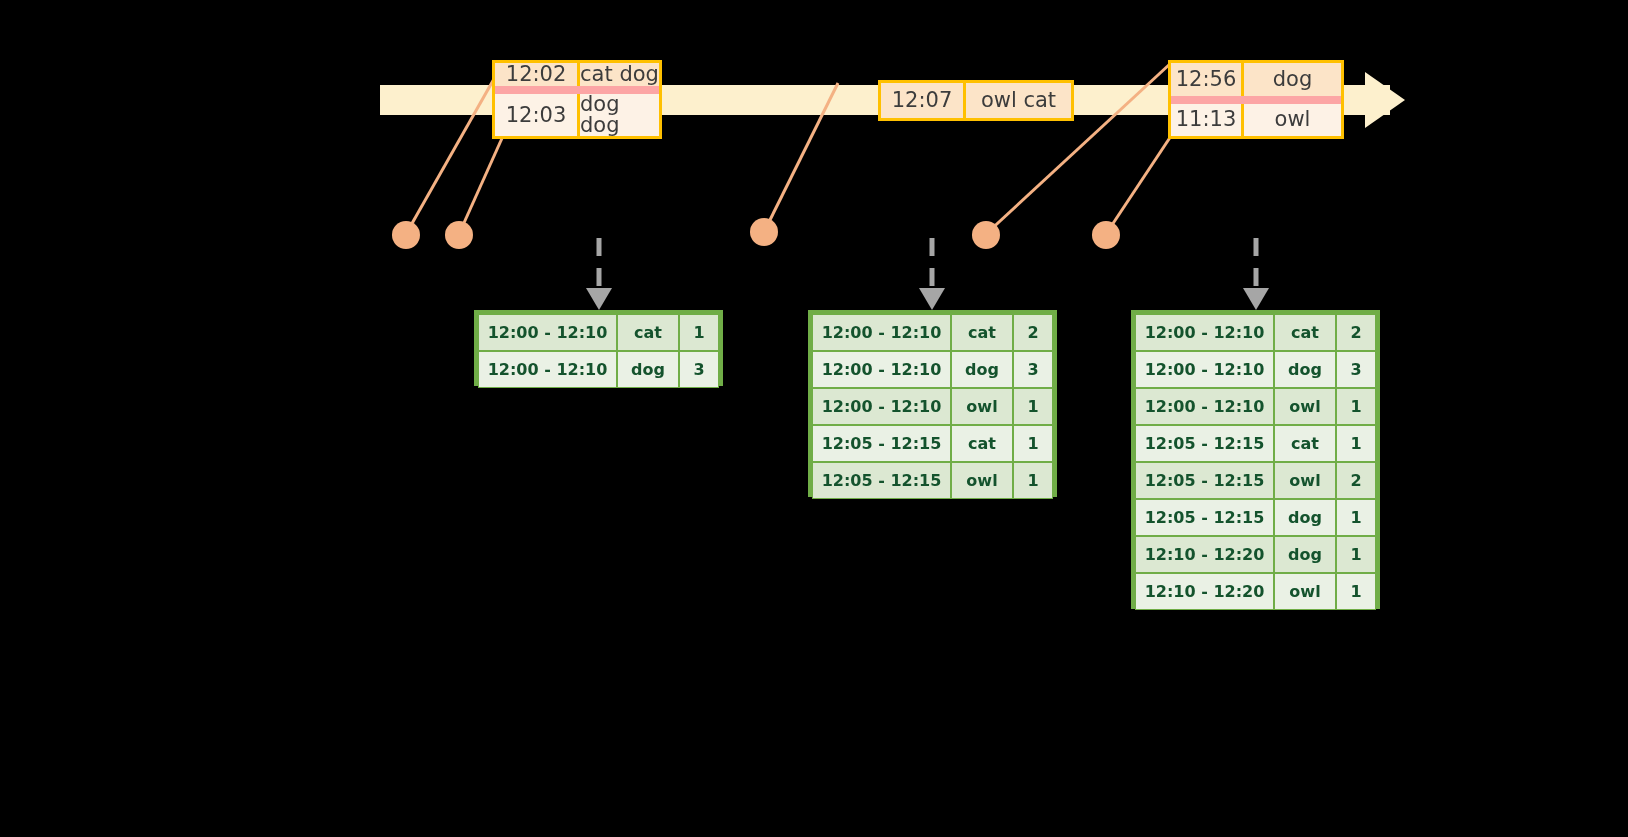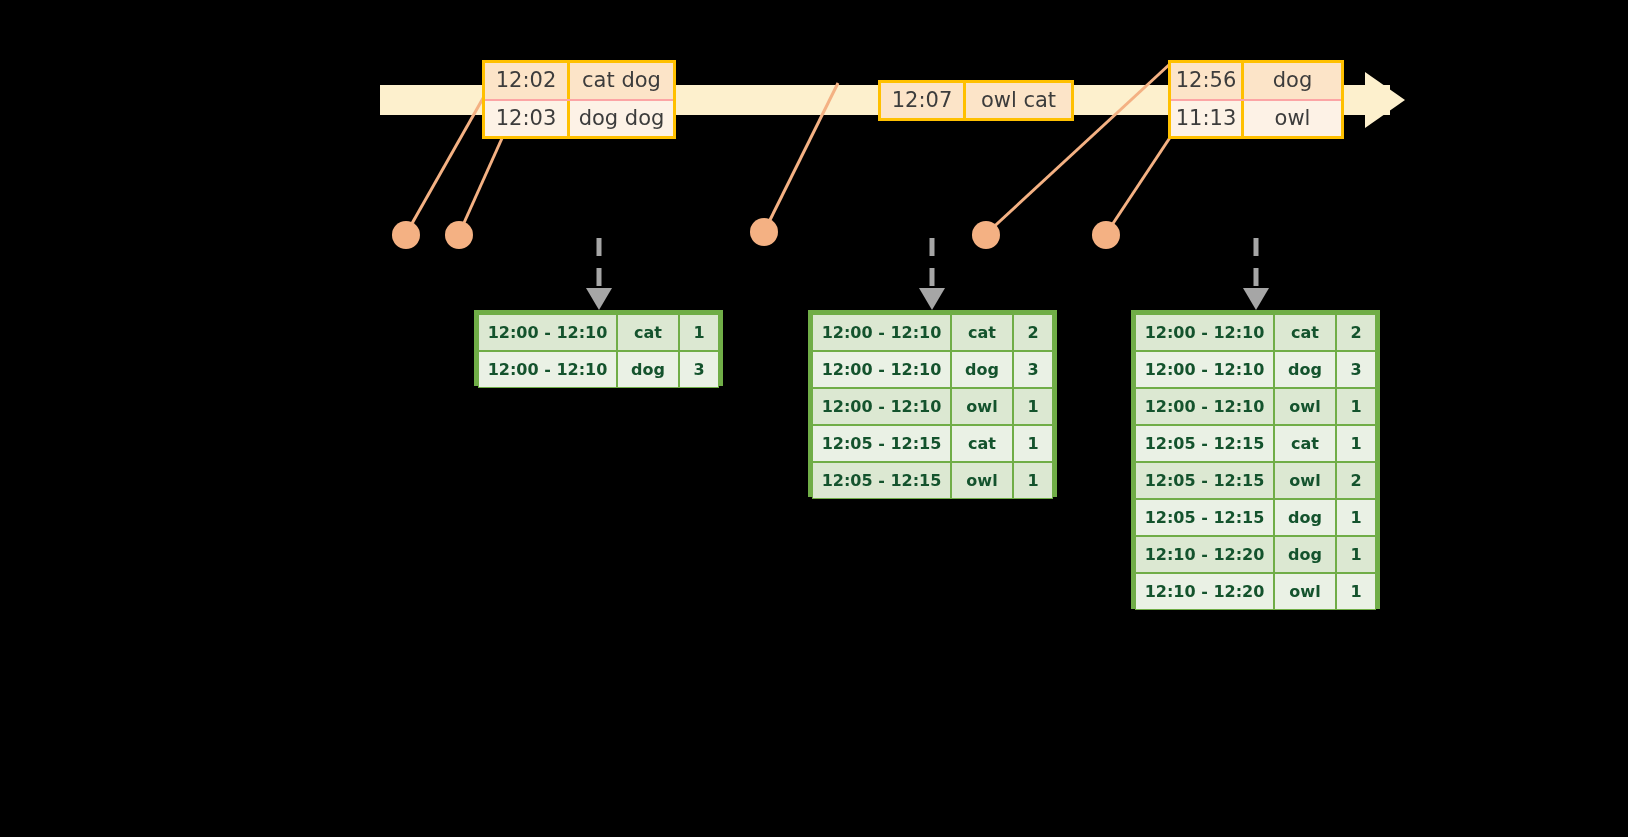--- a/index.html
+++ b/index.html
@@ -24,32 +24,32 @@
   .tl-head-stem{
     position:absolute;left:1340px;top:86px;width:35px;height:28px;background:#fdf0cd;
   }
 
   
   .evt{
     position:absolute;border:3px solid #ffc000;box-sizing:border-box;
     display:flex;flex-direction:column;
   }
   .evt-row{display:flex;flex:1;}
-  .evt-row + .evt-row{border-top:2px solid #fca5a5;}
+  .evt-row + .evt-row{border-top:8px solid #fca5a5;}
   .evt-time,.evt-words{
     display:flex;align-items:center;justify-content:center;
     font-size:21px;color:#3c3c3c;box-sizing:border-box;
     line-height:1;
   }
   .evt-time{width:85px;border-right:3px solid #ffc000;}
   .evt-words{flex:1;}
   .shade-a .evt-time,.shade-a .evt-words{background:#fce4c8;}
   .shade-b .evt-time,.shade-b .evt-words{background:#fdf2e6;}
 
-  #evt1{left:482px;top:60px;width:194px;height:79px;}
+  #evt1{left:492px;top:60px;width:170px;height:79px;align-items:center;}
   #evt2{left:878px;top:80px;width:196px;height:41px;justify-content:flex-end;}
   #evt3{left:1168px;top:60px;width:176px;height:79px;}
   #evt3 .evt-time{width:73px;}
 
   
   .conn{position:absolute;overflow:visible;left:0;top:0;width:1628px;height:837px;
         pointer-events:none;}
 
   
   .gtable{

